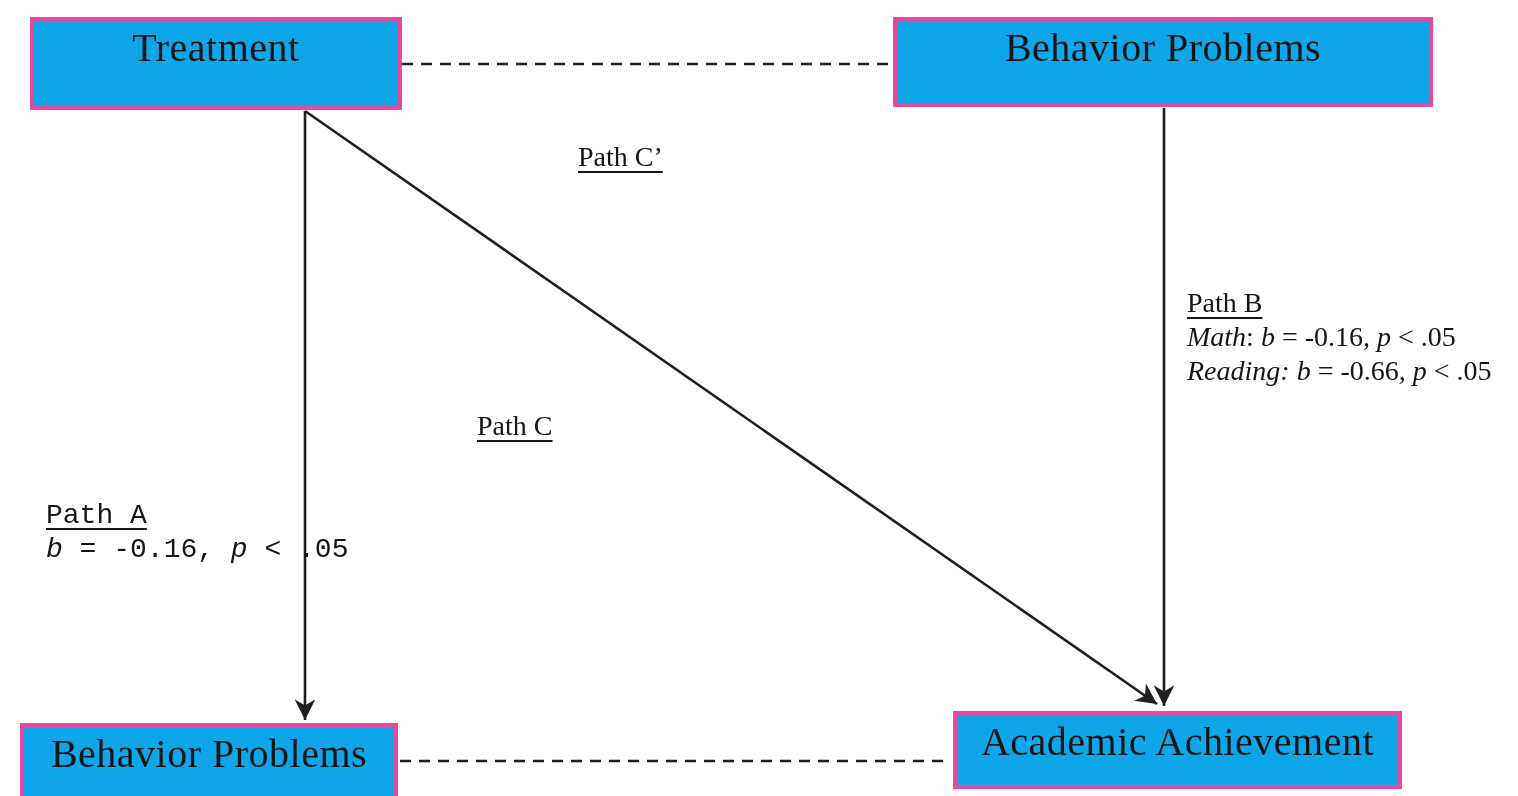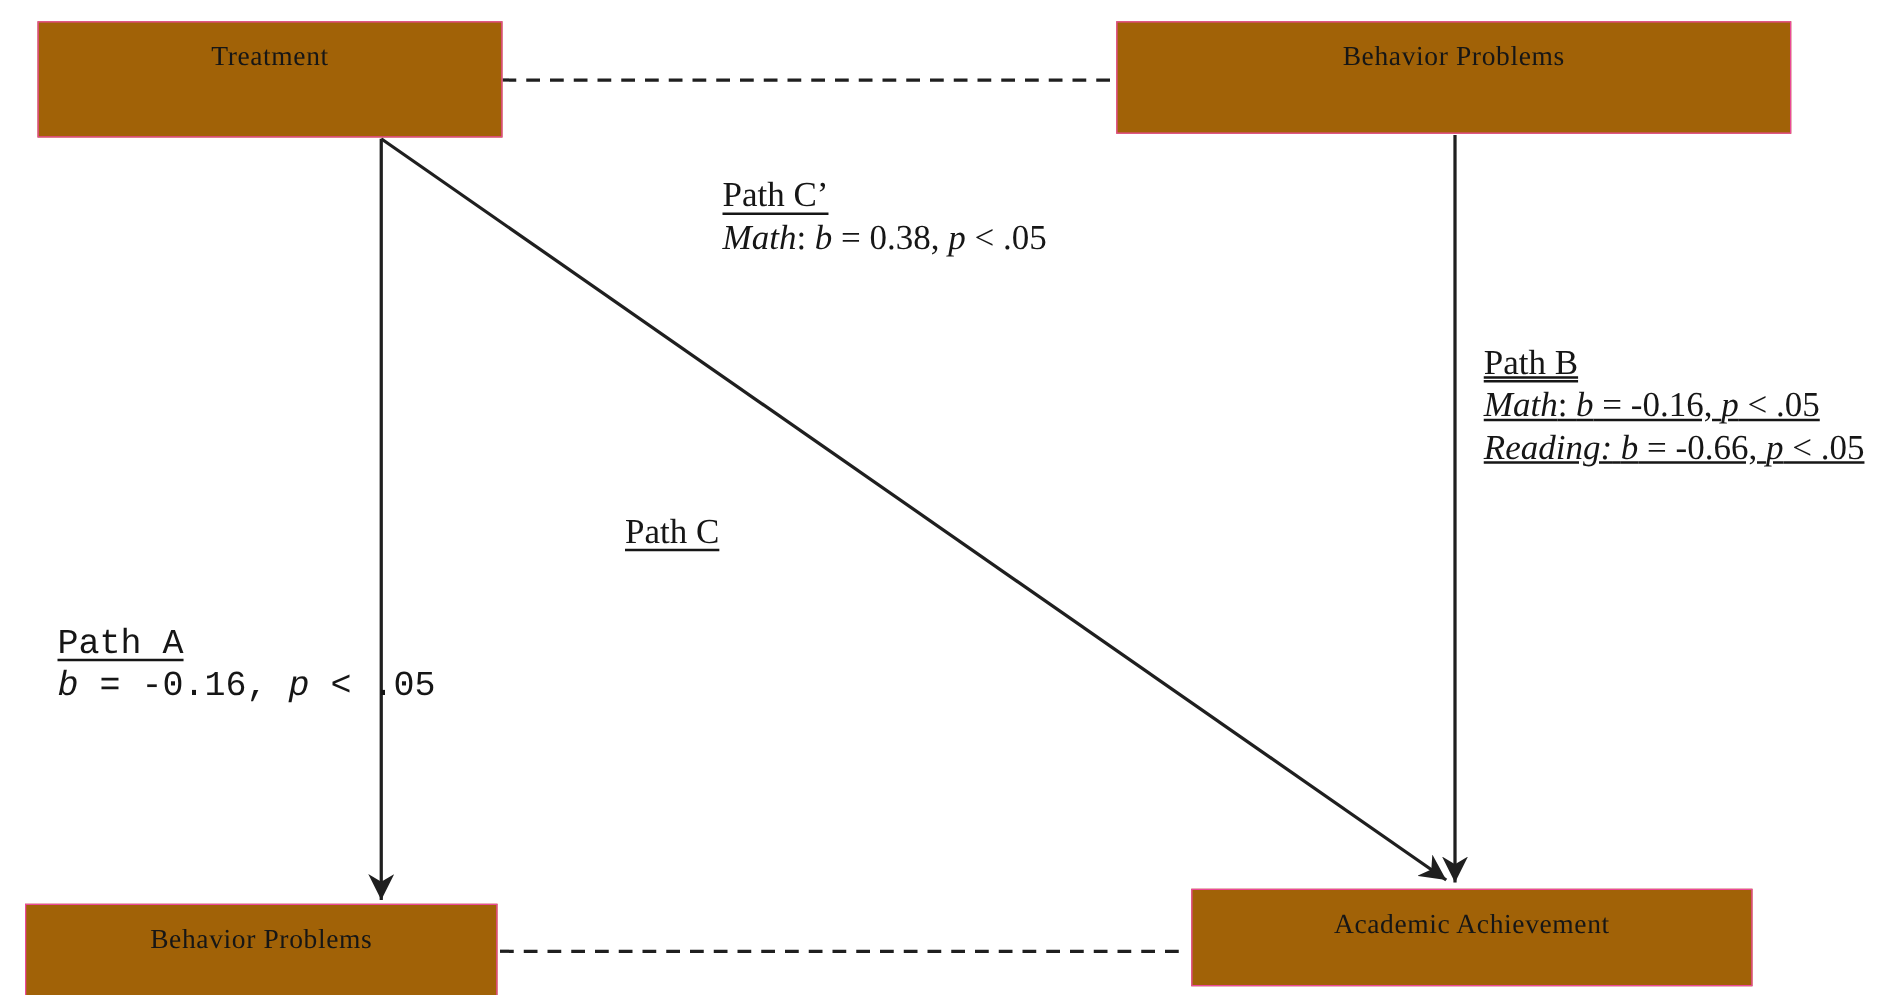--- a/index.html
+++ b/index.html
@@ -19,25 +19,25 @@
   #connectors {
     position: absolute;
     left: 0;
     top: 0;
     width: 1518px;
     height: 796px;
   }
   .node {
     position: absolute;
     box-sizing: border-box;
-    border: 1px solid #ec4899;
-    background: #a16207;
+    border: 4px solid #ec4899;
+    background: #0ea5e9;
     text-align: center;
     padding-top: 9px;
-    font-size: 22px;
+    font-size: 40px;
     line-height: 36px;
     letter-spacing: 0.5px;
   }
   .annotation {
     position: absolute;
     font-size: 28px;
     line-height: 34px;
     white-space: nowrap;
   }
   .annotation .title {
@@ -81,30 +81,29 @@
   <div class="node" style="left:20px; top:723px; width:378px; height:85px;">
     <span>Behavior Problems</span>
   </div>
 
   <div class="node" style="left:953px; top:711px; width:449px; height:78px;text-align:center;">
     <span>Academic Achievement</span>
   </div>
 
   <div class="annotation" style="left:578px; top:140px;">
     <div class="title bold">Path C’</div>
-    <div><span class="it">Math</span><span>: </span><span class="it">b</span><span> = 0.38, </span><span class="it">p</span><span> &lt; .05</span></div>
   </div>
 
-  <div class="annotation" style="left:1187px; top:274px;text-decoration:underline;">
+  <div class="annotation" style="left:1187px; top:286px;">
     <div class="title">Path B</div>
     <div><span class="it">Math</span><span>: </span><span class="it">b</span><span> = -0.16, </span><span class="it">p</span><span> &lt; .05</span></div>
     <div><span class="it">Reading:</span><span> </span><span class="it">b</span><span> = -0.66, </span><span class="it">p</span><span> &lt; .05</span></div>
   </div>
 
-  <div class="annotation" style="left:500px; top:409px;text-align:center;">
+  <div class="annotation" style="left:477px; top:409px;text-align:center;">
     <div class="title">Path C</div>
   </div>
 
   <div class="annotation" style="left:46px; top:499px;font-family:Liberation Mono, monospace;">
     <div class="title">Path A</div>
     <div><span class="it">b</span><span> = -0.16, </span><span class="it">p</span><span> &lt; .05</span></div>
   </div>
 
 </div>
 

